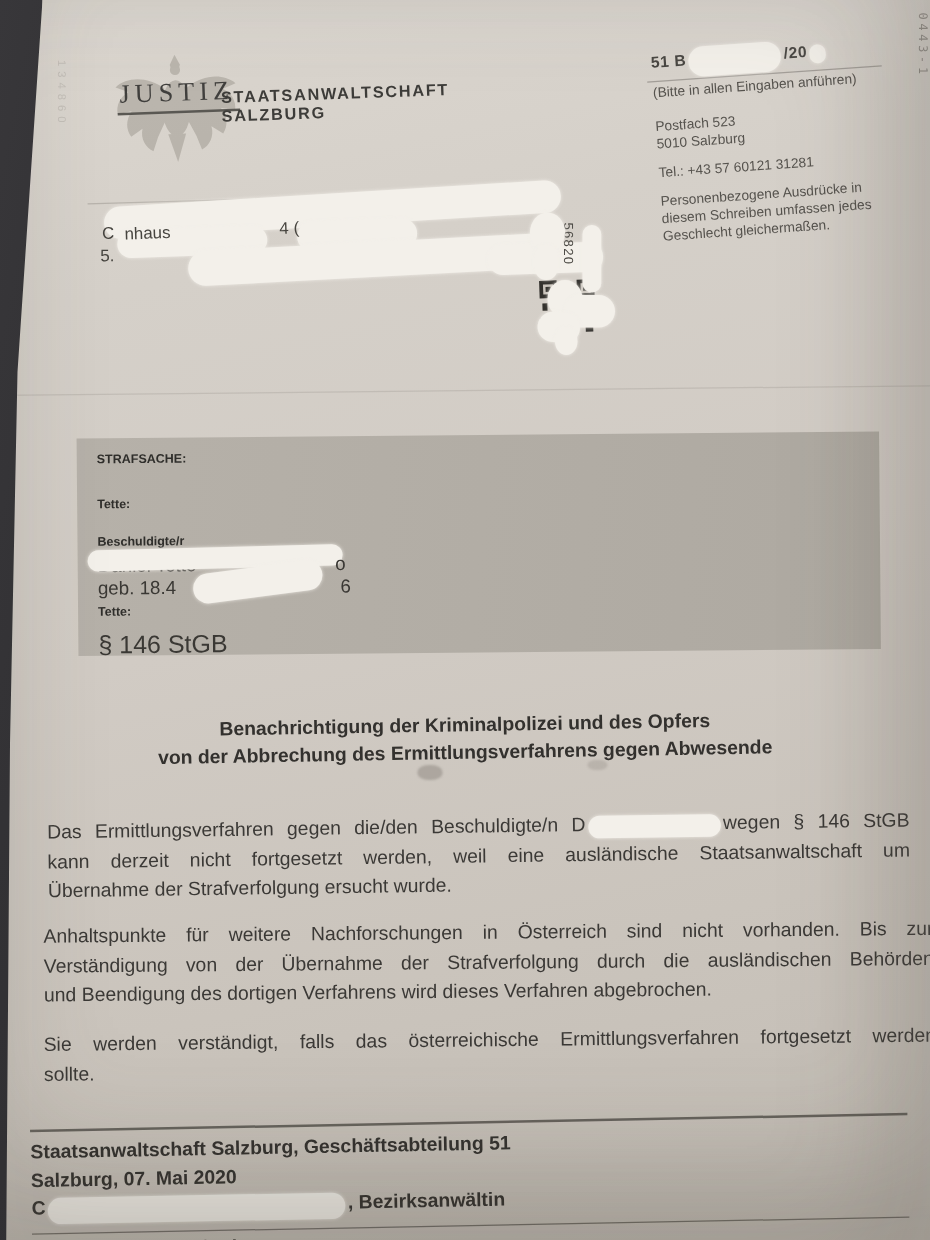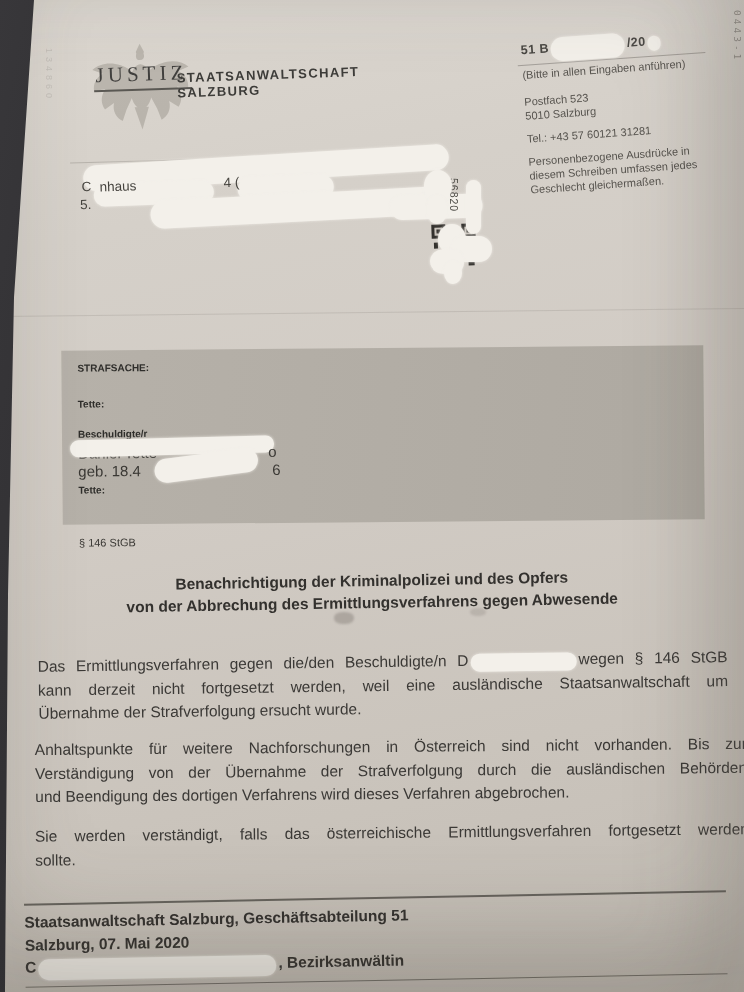--- a/index.html
+++ b/index.html
@@ -170,21 +170,21 @@
 
   <div class="case-box">
     <div class="cb-line cb-bold" style="top:12px;">STRAFSACHE:</div>
     <div class="cb-line cb-bold" style="top:48px;">Tette:</div>
     <div class="cb-line cb-bold" style="top:62px;margin-top:16px;">Beschuldigte/r</div>
     <div class="cb-line cb-reg" style="top:94px;z-index:5;">Daniel Tette</div>
     <div class="cb-line cb-reg" style="top:94px;left:206px;z-index:7;">o</div>
     <div class="cb-line cb-reg" style="top:112px;z-index:7;">geb. 18.4</div>
     <div class="cb-line cb-reg" style="top:112px;left:210px;z-index:7;">6</div>
     <div class="cb-line cb-bold" style="top:134px;">Tette:</div>
-    <div class="cb-line cb-reg" style="top:155px;font-size:11px;margin-top:31px;">§ 146 StGB</div>
+    <div class="cb-line cb-reg" style="top:155px;font-size:20px;">§ 146 StGB</div>
     <div class="blob" style="left:8px;top:88px;width:204px;height:17px;transform:rotate(-1deg);border-radius:10px;"></div>
     <div class="blob" style="left:92px;top:104px;width:104px;height:24px;transform:rotate(-7deg);border-radius:12px;"></div>
   </div>
 
   <div class="subject">
     <div>Benachrichtigung der Kriminalpolizei und des Opfers</div>
     <div>von der Abbrechung des Ermittlungsverfahrens gegen Abwesende</div>
   </div>
   <div class="smudge" style="left:334px;top:612px;width:20px;height:12px;"></div>
   <div class="smudge" style="left:470px;top:608px;width:16px;height:8px;opacity:.6;"></div>

